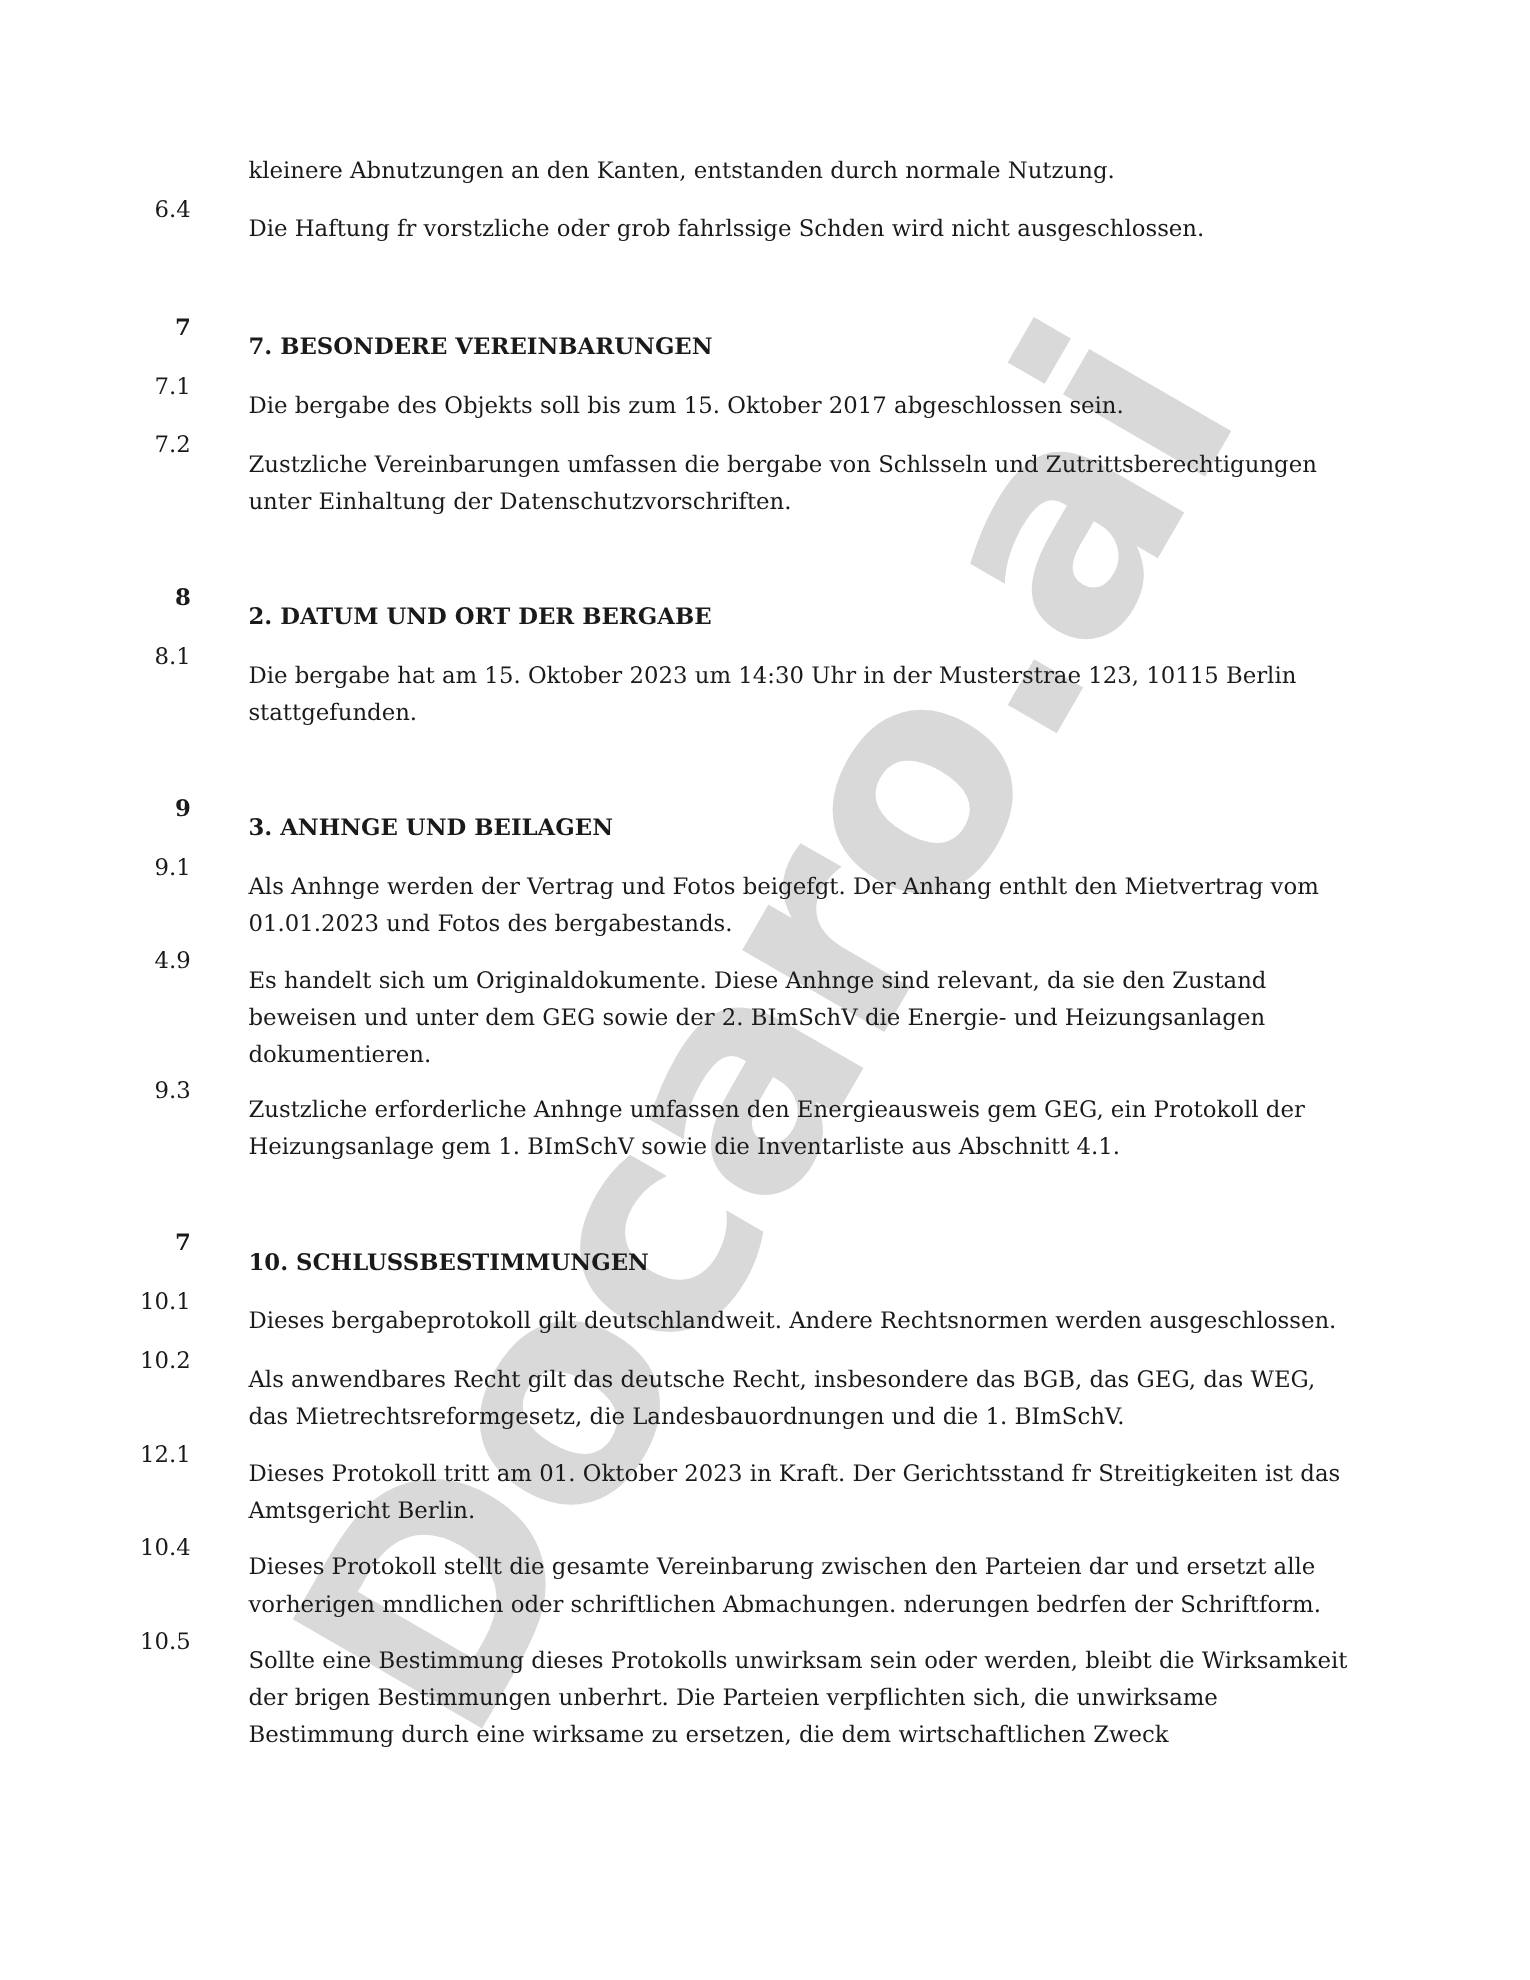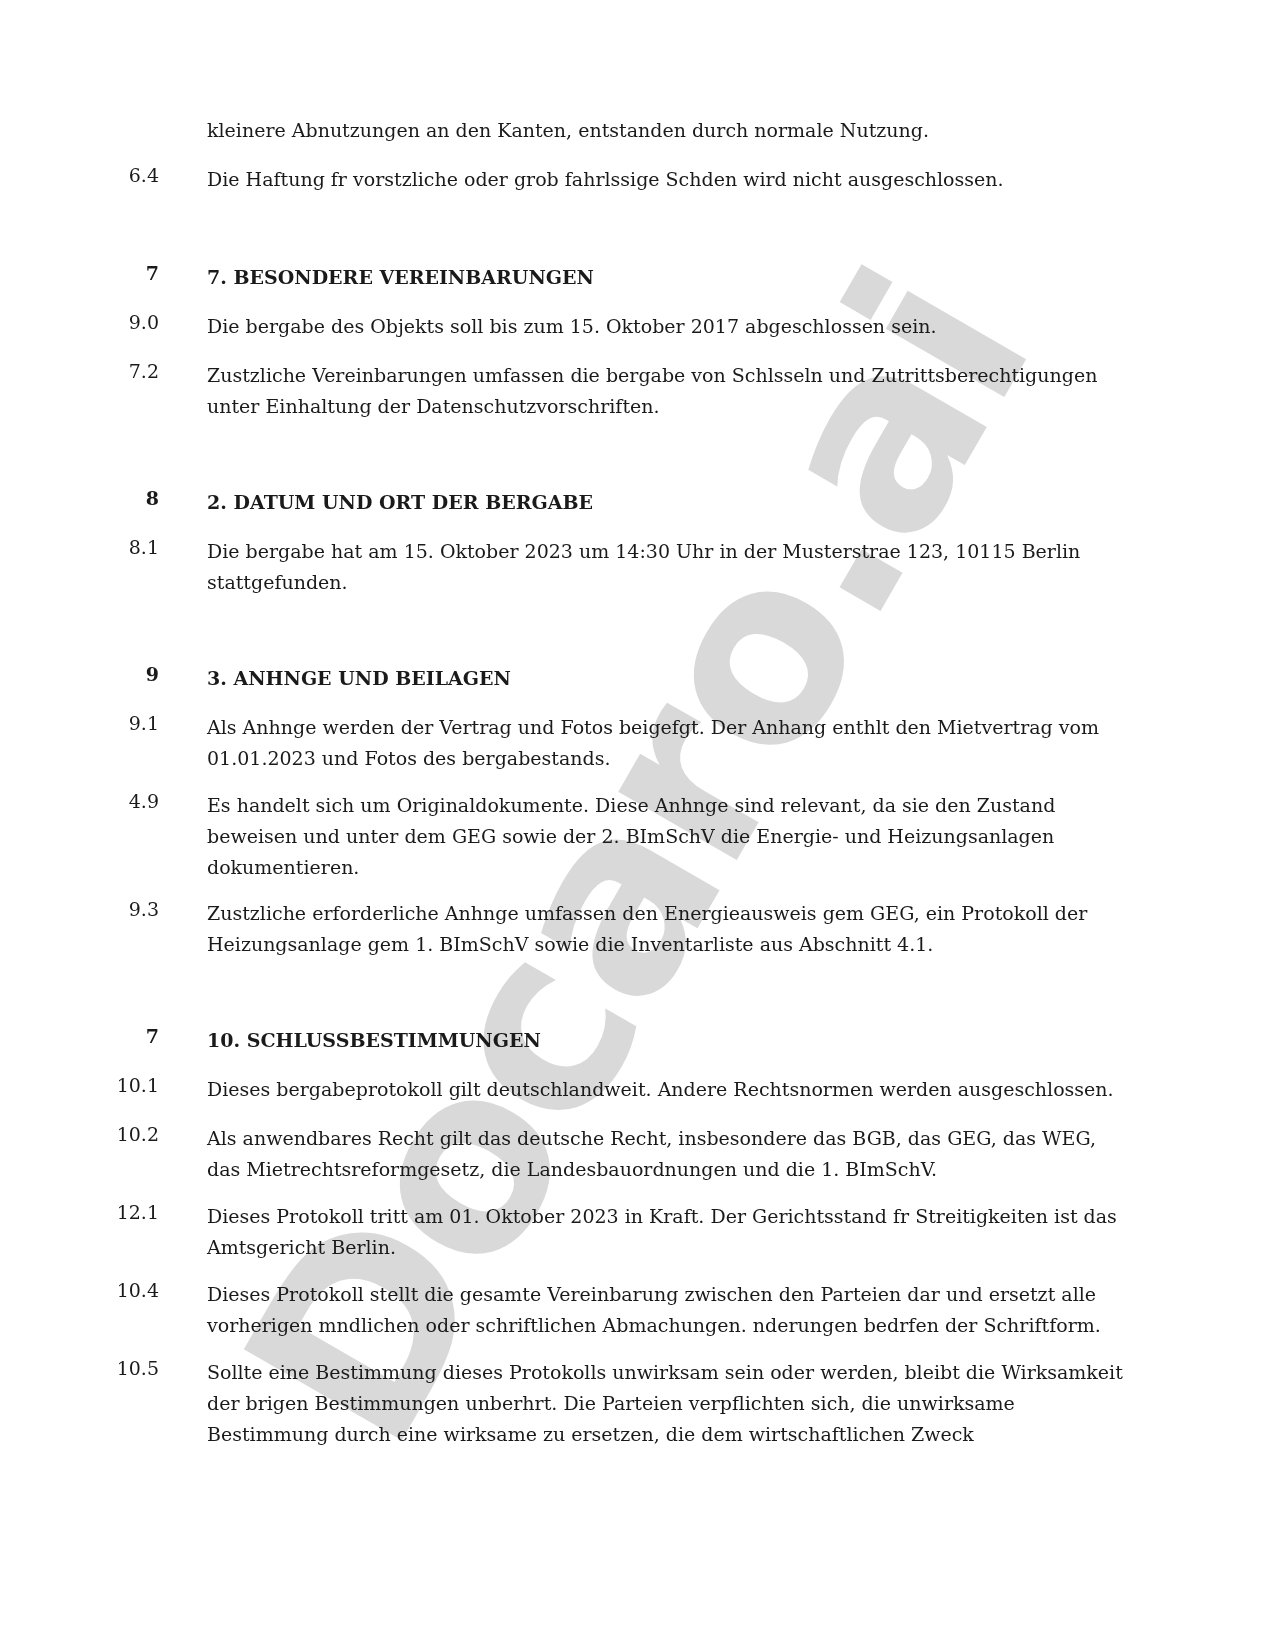--- a/index.html
+++ b/index.html
@@ -30,21 +30,21 @@
   }
   .num {
     position: absolute;
     right: 1116px; 
     top: 0;
     white-space: nowrap;
   }
   .txt {
     position: absolute;
     left: 207px;
-    top: 4px;
+    top: 16px;
     width: 920px;
   }
   .heading { font-weight: bold; font-size: 19px; }
   .heading .num { font-weight: bold; }
 </style>
 </head>
 <body>
 
 <div class="page">
   <div class="watermark">Docaro.ai</div>
@@ -59,21 +59,21 @@
       <span class="num">6.4</span>
       <span class="txt">Die Haftung fr vorstzliche oder grob fahrlssige Schden wird nicht ausgeschlossen.</span>
     </div>
 
     <div class="row heading" style="top:258px">
       <span class="num">7</span>
       <span class="txt">7. BESONDERE VEREINBARUNGEN</span>
     </div>
 
     <div class="row" style="top:307px">
-      <span class="num">9.0</span>
+      <span class="num">7.1</span>
       <span class="txt">Die bergabe des Objekts soll bis zum 15. Oktober 2017 abgeschlossen sein.</span>
     </div>
 
     <div class="row" style="top:356px">
       <span class="num">7.2</span>
       <span class="txt">Zustzliche Vereinbarungen umfassen die bergabe von Schlsseln und Zutrittsberechtigungen unter Einhaltung der Datenschutzvorschriften.</span>
     </div>
 
     <div class="row heading" style="top:483px">
       <span class="num">8</span>

